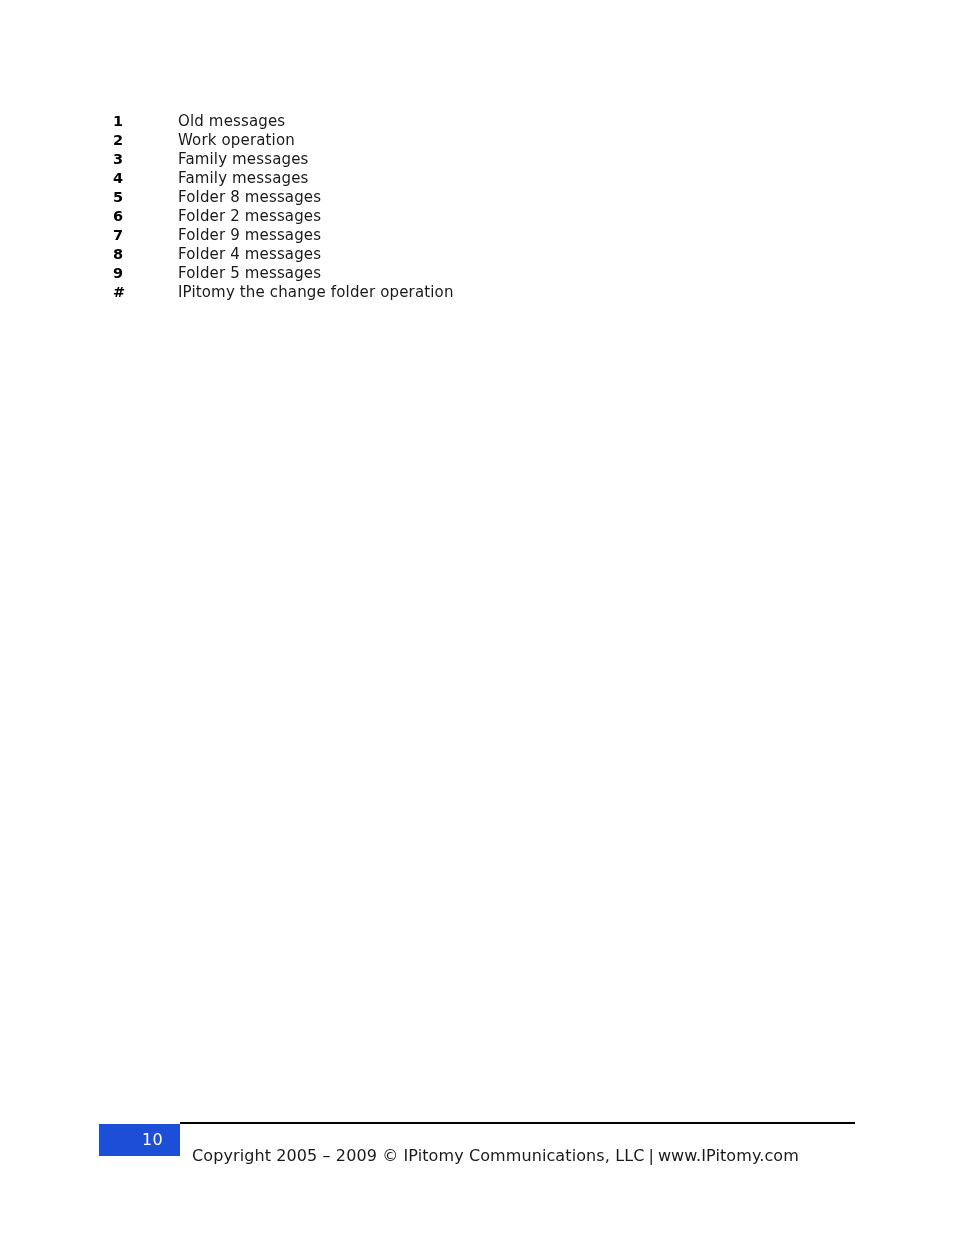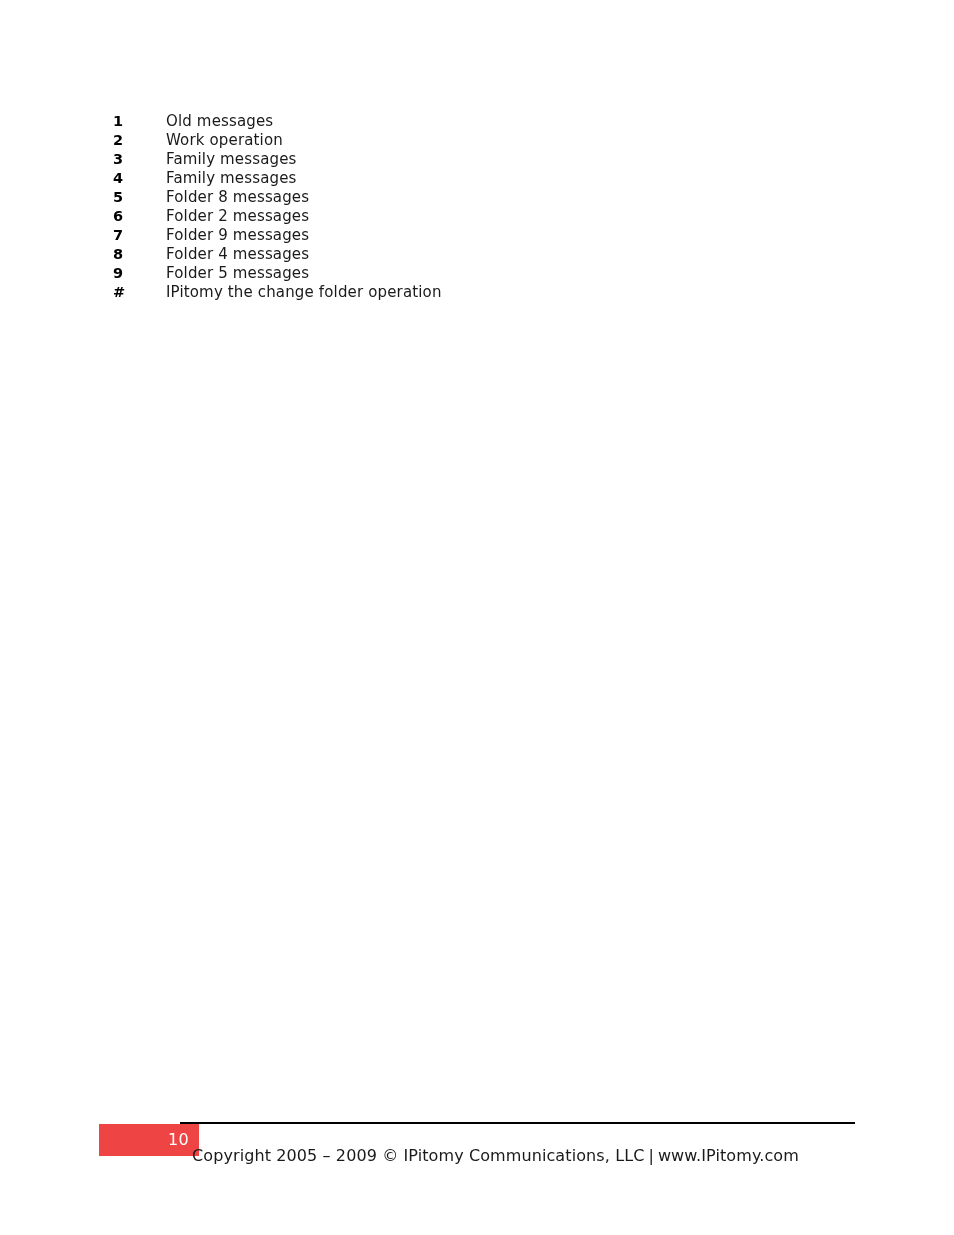--- a/index.html
+++ b/index.html
@@ -47,20 +47,21 @@
     letter-spacing: 0px;
     color: #000000;
   }
 
   .key-label {
     flex: 0 0 auto;
     font-weight: normal;
     font-size: 15px;
     letter-spacing: 0.15px;
     color: #1a1a1a;
+    margin-left: 12px;
   }
 
   
   #page-footer {
     position: absolute;
     left: 0;
     top: 1118px;
     width: 954px;
     height: 60px;
   }
@@ -71,28 +72,28 @@
     top: 4px;
     width: 675px;
     height: 2px;
     background: #000000;
   }
 
   .page-number-box {
     position: absolute;
     left: 99px;
     top: 6px;
-    width: 100px;
+    width: 81px;
     height: 32px;
-    background: #ef4444;
+    background: #1d4ed8;
     box-sizing: border-box;
     display: flex;
     align-items: center;
     justify-content: flex-end;
-    padding-right: 10px;
+    padding-right: 17px;
   }
 
   .page-number-text {
     color: #ffffff;
     font-size: 16px;
     line-height: 1;
     letter-spacing: 0.3px;
   }
 
   .footer-text {

